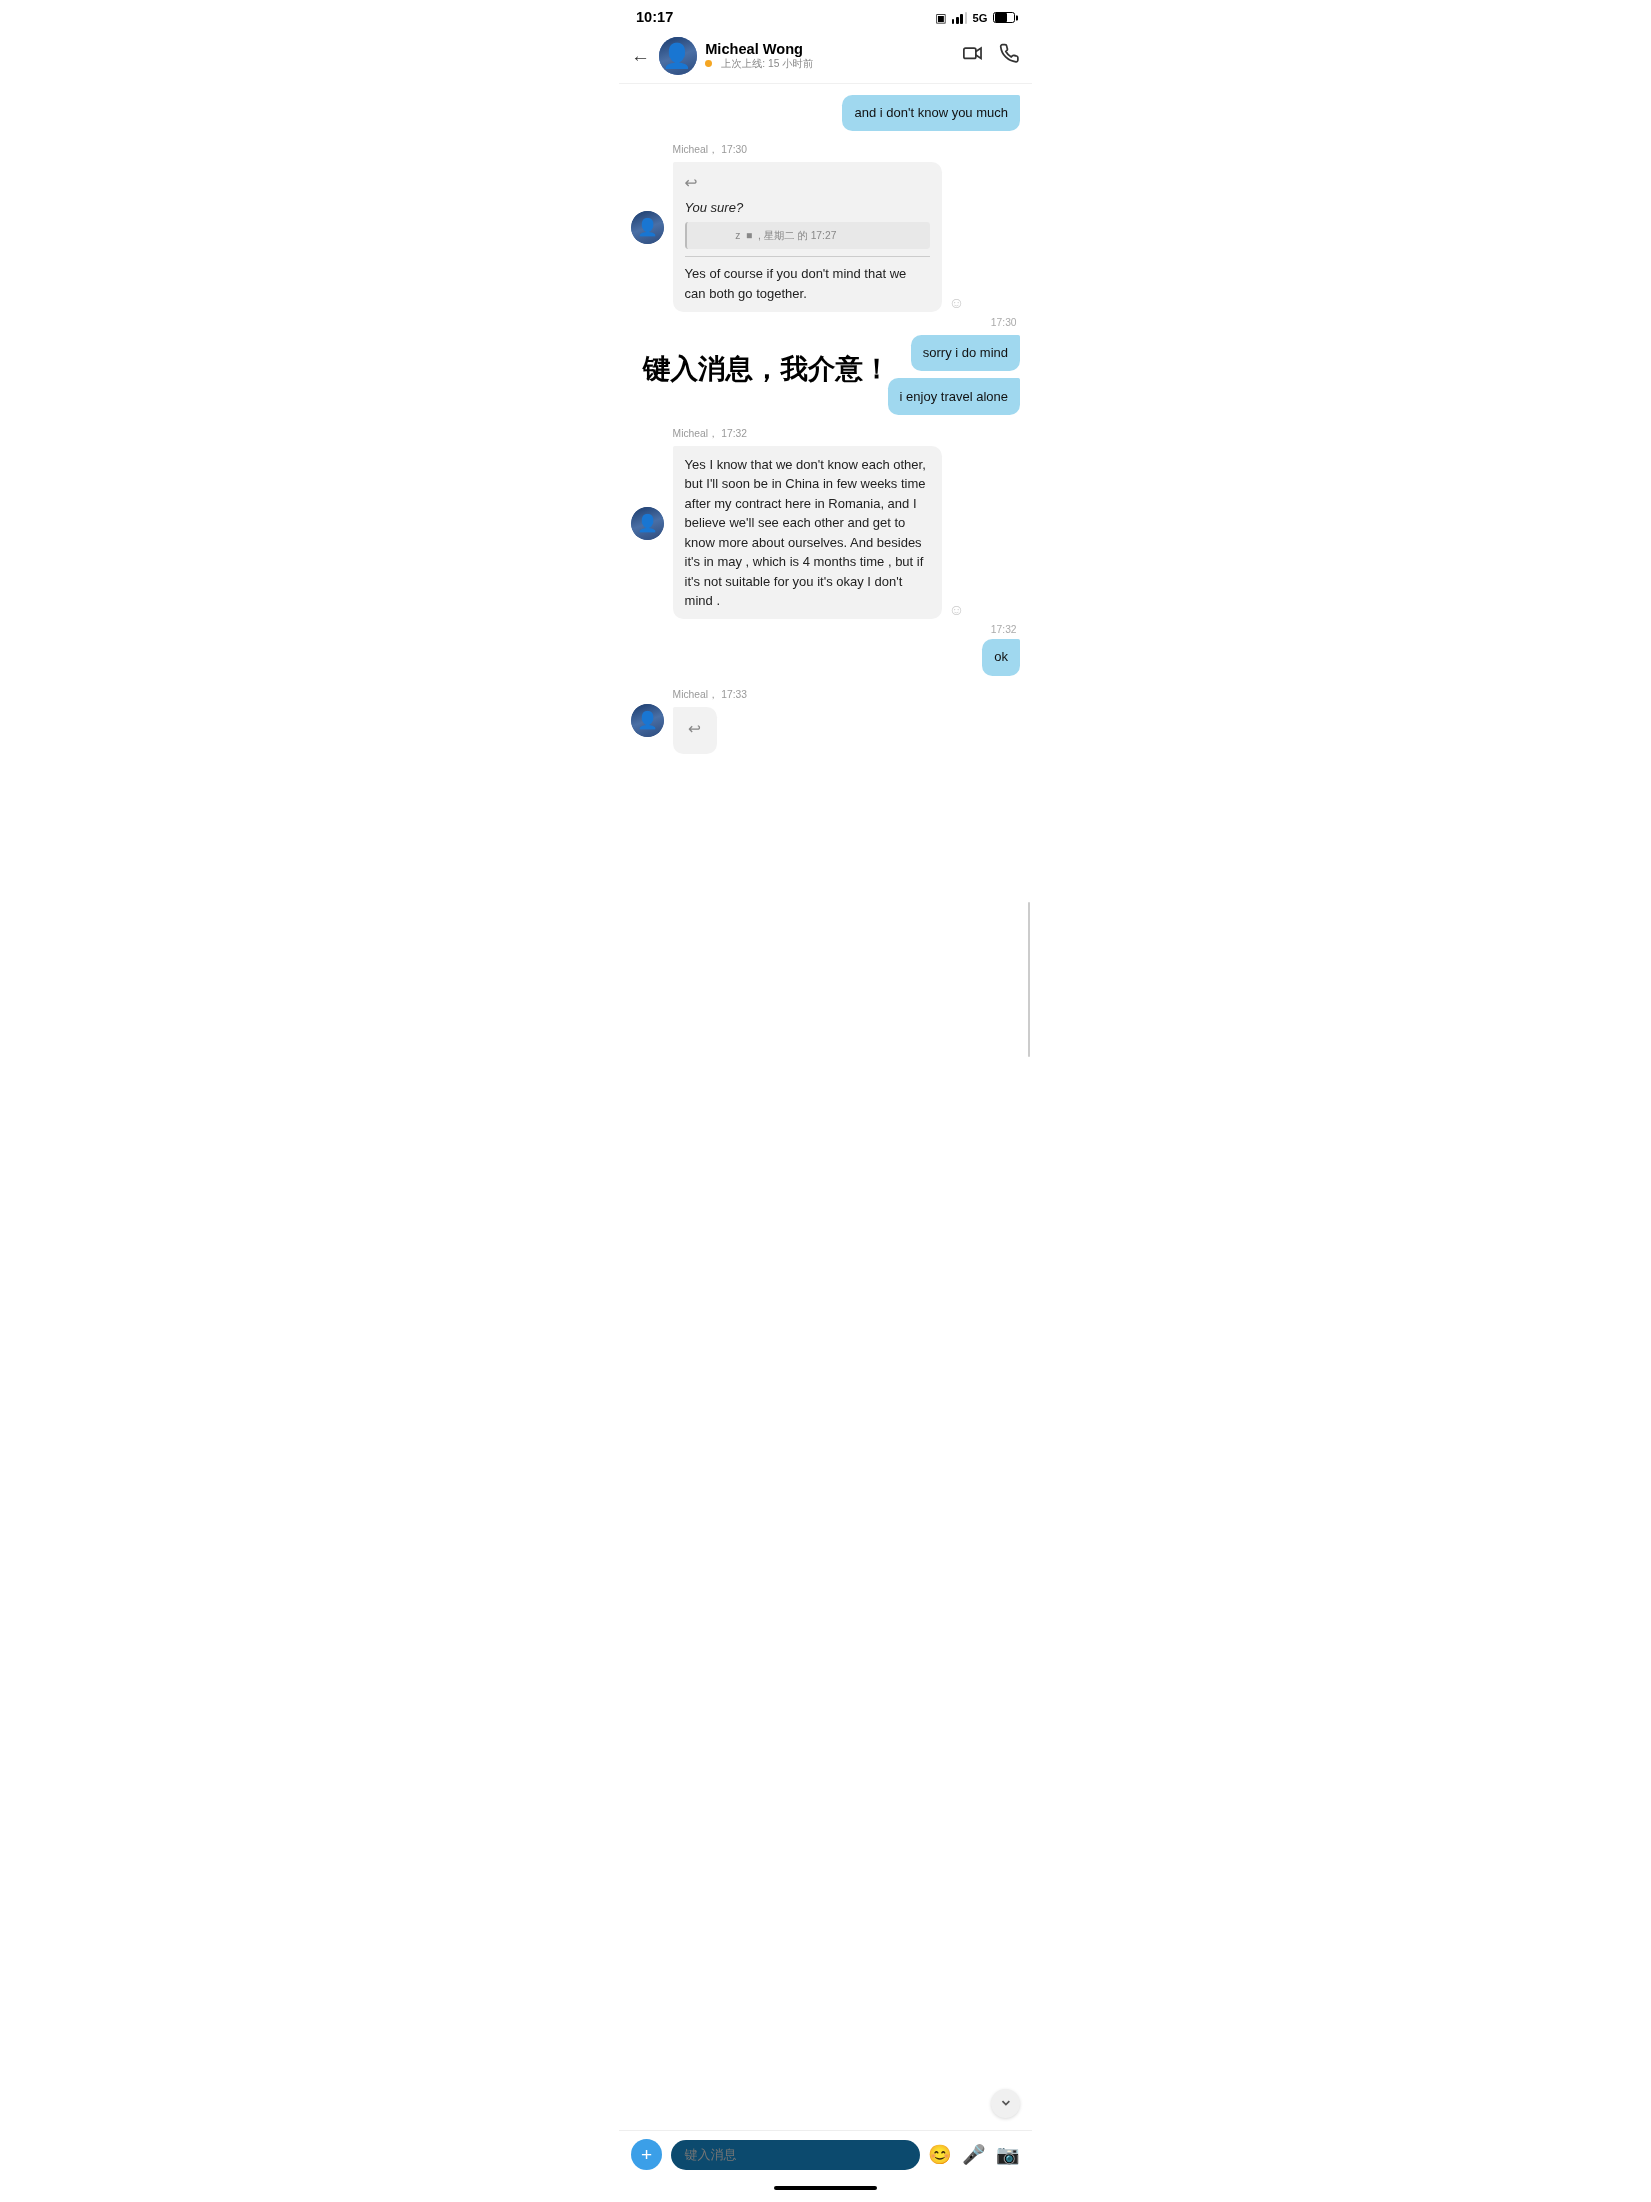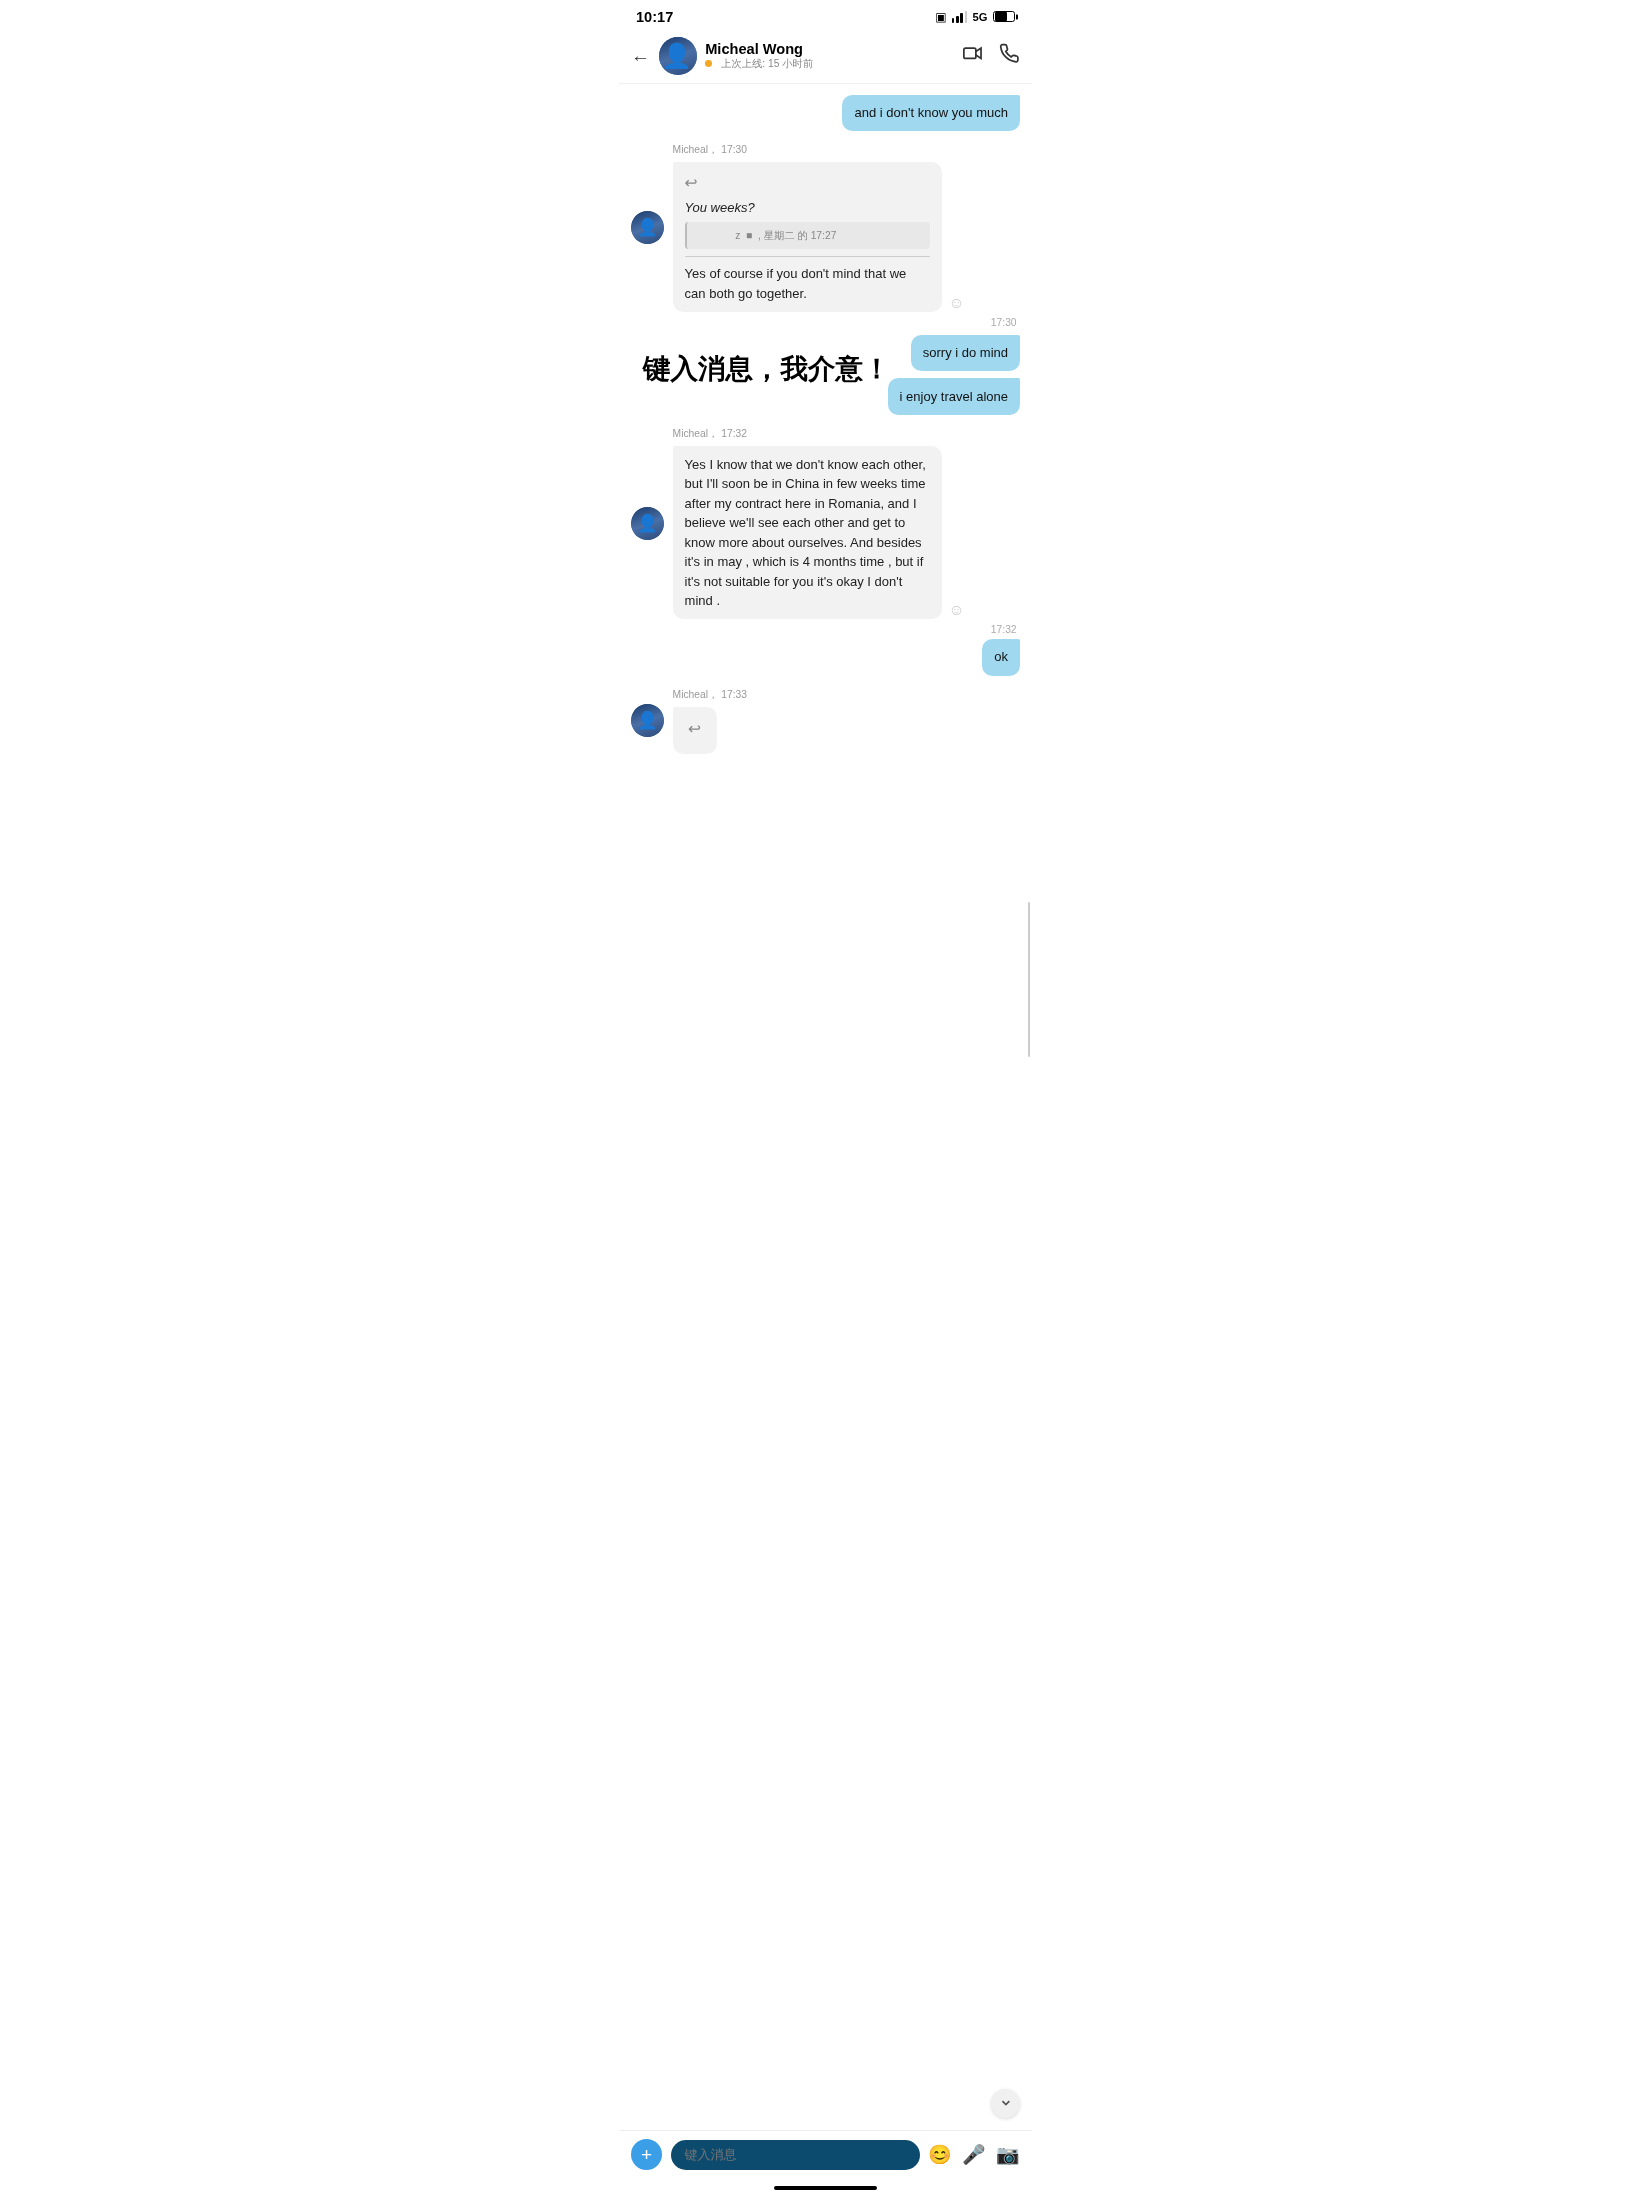--- a/index.html
+++ b/index.html
@@ -12,21 +12,21 @@
       margin: 0 auto;
       min-height: 100vh;
       display: flex;
       flex-direction: column;
     }
 
     
     .status-bar {
       display: flex;
       justify-content: space-between;
-      align-items: center;
+      align-items: flex-end;
       padding: 8.6px 17px 5.2px 17px;
       background: #fff;
     }
     .status-time {
       font-size: 14.6px;
       font-weight: 600;
       color: #000;
     }
     .status-icons {
       display: flex;
@@ -432,21 +432,21 @@
         <div style="width:100%;height:100%;background:linear-gradient(160deg,#1a3a6b 0%,#4a6fa5 50%,#2c4a7c 100%);border-radius:50%;display:flex;align-items:center;justify-content:center;font-size:17px;">👤</div>
       </div>
       <div class="msg-content">
         <div class="msg-meta">
           <span>Micheal，</span>
           <span>17:30</span>
         </div>
         <div class="bubble-wrapper">
           <div class="bubble incoming">
             <div class="reply-icon">↩</div>
-            <div style="font-style:italic; font-size:13px; margin-bottom:5.2px;">You weeks?</div>
+            <div style="font-style:italic; font-size:13px; margin-bottom:5.2px;">You sure?</div>
             <div class="quote-block">
               <span style="color:#888; font-size:10.3px;margin-left:40px;">z &nbsp;■&nbsp; , 星期二 的 17:27</span>
             </div>
             <hr class="quote-divider">
             <div>Yes of course if you don't mind that we can both go together.</div>
           </div>
           <span class="emoji-btn">☺</span>
         </div>
       </div>
     </div>

